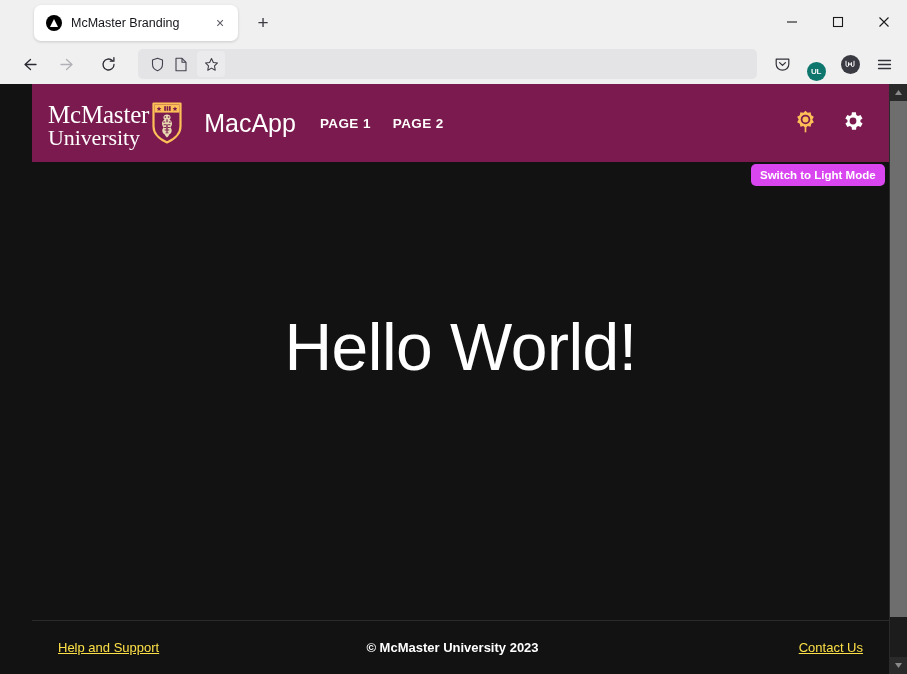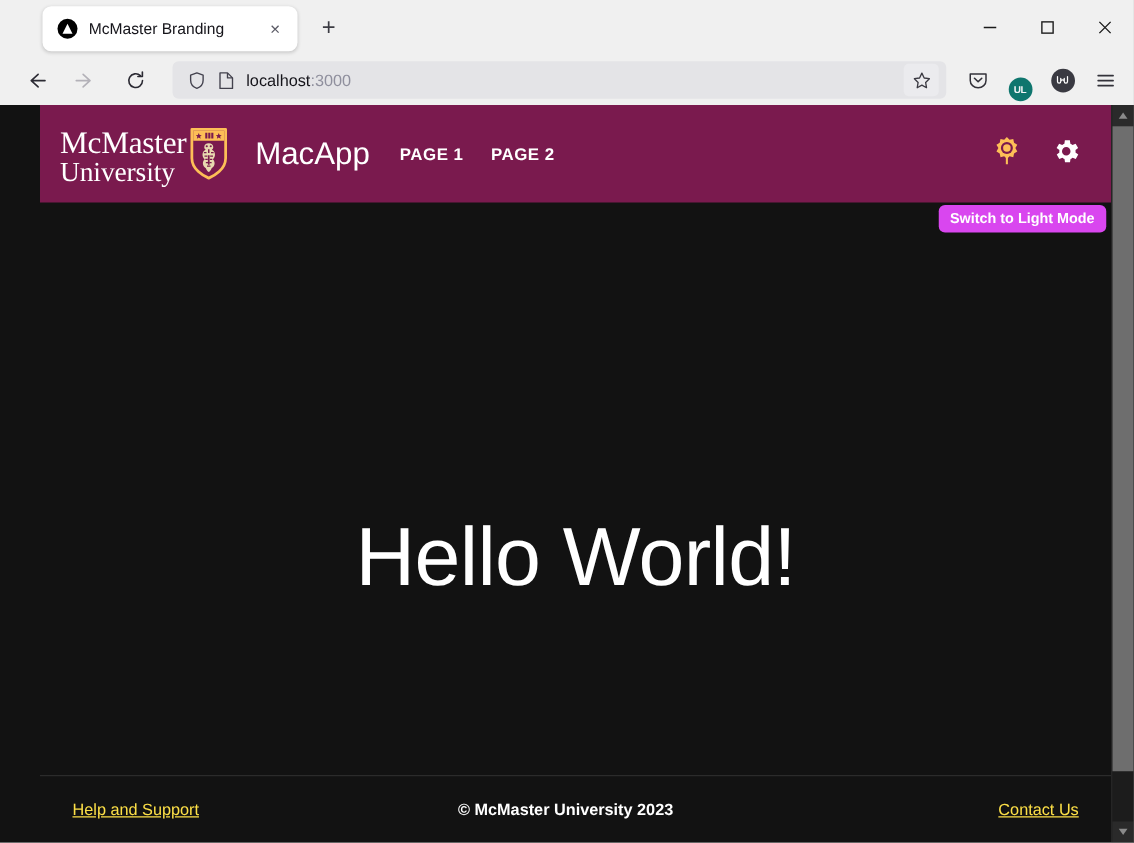--- a/index.html
+++ b/index.html
@@ -247,21 +247,21 @@
     font-weight: bold;
     padding: 5px 9px;
     border-radius: 5px;
     white-space: nowrap;
     z-index: 20;
   }
 
   .content {
     flex: 1 1 auto;
     display: flex;
-    align-items: center;
+    align-items: flex-start;
     justify-content: center;
     background: #121212;
     padding-top: 108px;
     box-sizing: border-box;
   }
   .hello {
     color: #ffffff;
     font-size: 66px;
     font-weight: 400;
     letter-spacing: -0.5px;
@@ -379,21 +379,20 @@
         <svg width="15" height="15" viewBox="0 0 15 15">
             <path d="M7.5 1.3l5 1.8v4.1c0 3.2-2.2 5.5-5 6.5-2.8-1-5-3.3-5-6.5V3.1z" stroke="currentColor" stroke-width="1.1" fill="none" stroke-linejoin="round"></path>
           </svg>
       </span>
       <span class="ic">
         <svg width="14" height="15" viewBox="0 0 14 15">
             <path d="M2 1.3h6l4 4v8.4H2z" stroke="currentColor" stroke-width="1.1" fill="none" stroke-linejoin="round"></path>
             <path d="M8 1.3v4h4" stroke="currentColor" stroke-width="1.1" fill="none" stroke-linejoin="round"></path>
           </svg>
       </span>
-      <span class="url-text"><span>localhost</span><span class="port">:3000</span></span>
       <span class="star">
         <svg width="15" height="15" viewBox="0 0 15 15">
             <path d="M7.5 1.5l1.85 3.9 4.15.58-3 2.98.72 4.22-3.72-2.03-3.72 2.03.72-4.22-3-2.98 4.15-.58z" stroke="currentColor" stroke-width="1.05" fill="none" stroke-linejoin="round"></path>
           </svg>
       </span>
     </div>
 
     <div class="extbtn">
       <svg width="17" height="17" viewBox="0 0 17 17">
           <path d="M2.2 3.2h12.6v5.1c0 3.4-2.8 5.9-6.3 5.9S2.2 11.7 2.2 8.3z" stroke="currentColor" stroke-width="1.2" fill="none" stroke-linejoin="round"></path>

